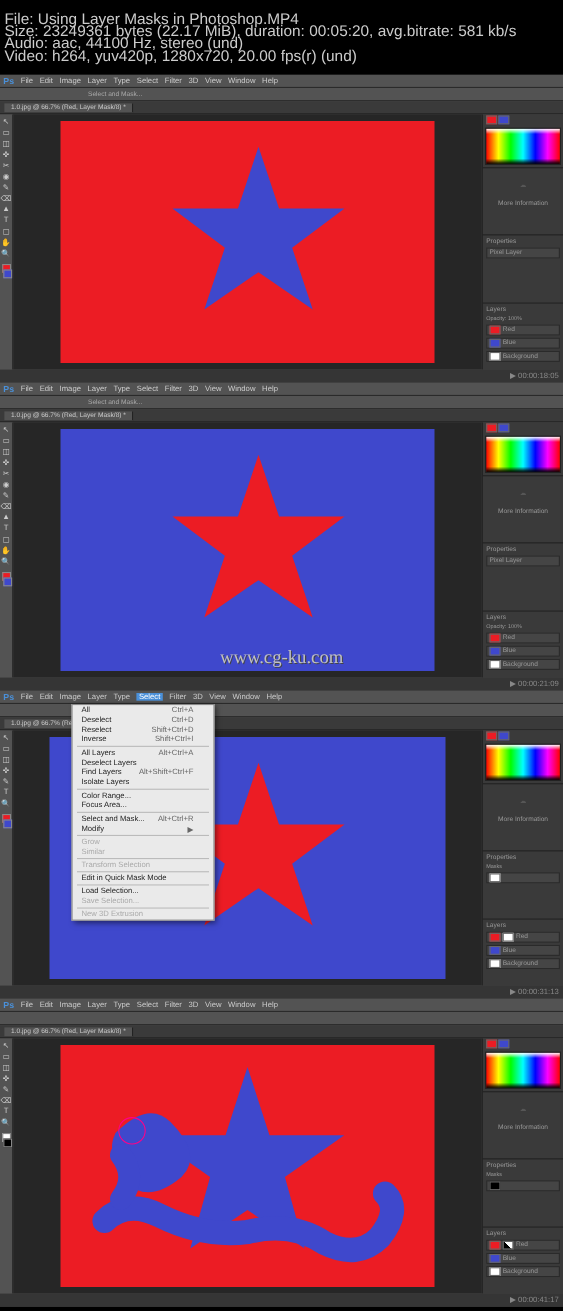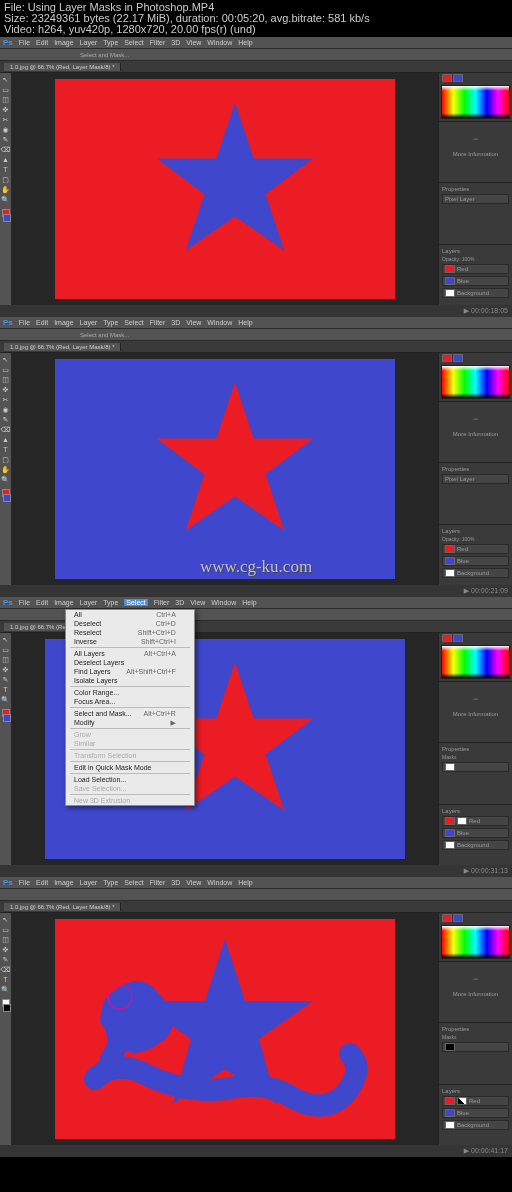--- a/index.html
+++ b/index.html
@@ -1,17 +1,17 @@
 <!DOCTYPE html>
 <html><head>
 <meta charset="utf-8">
 <style>
   * { margin: 0; padding: 0; box-sizing: border-box; }
   body { background: #000; font-family: Arial, sans-serif; font-size: 10px; color: #ccc; width: 512px; }
-  .meta { padding: 2px 4px; line-height: 11px; font-size: 11px; }
+  .meta { padding: 12px 4px; line-height: 11px; font-size: 14px; }
   .meta div { white-space: nowrap; }
   .frame { position: relative; width: 512px; height: 280px; background: #535353; display: flex; flex-direction: column; }
   .menubar { height: 12px; background: #535353; display: flex; align-items: center; padding: 0 3px; gap: 6px; font-size: 7px; color: #ccc; border-bottom: 1px solid #2a2a2a; }
   .menubar .logo { color: #4a90d9; font-weight: bold; font-size: 8px; }
   .optionsbar { height: 12px; background: #535353; border-bottom: 1px solid #2a2a2a; display:flex; align-items:center; font-size:6px; padding:0 80px; color:#aaa; gap:10px;}
   .tabbar { height: 12px; background: #3a3a3a; border-bottom: 1px solid #222; display:flex; align-items:center; padding:0 4px;}
   .tabbar .tab { background:#535353; padding:1px 6px; font-size:6px; border-right:1px solid #222;}
   .workarea { display: flex; flex: 1; }
   .tools { width: 12px; background: #535353; border-right: 1px solid #2a2a2a; display:flex; flex-direction:column; align-items:center; padding:2px 0; gap:1px;}
   .tools .t { width:9px; height:9px; font-size:7px; color:#ccc; display:flex; align-items:center; justify-content:center;}
@@ -37,20 +37,21 @@
   .dropdown .sep { height:1px; background:#bbb; margin:1px 4px;}
   .dropdown .sc { float:right; margin-left:12px; color:#666;}
   .star { position:absolute; }
 </style>
 </head>
 <body>
 
 <div class="meta">
   <div>File: Using Layer Masks in Photoshop.MP4</div>
   <div>Size: 23249361 bytes (22.17 MiB), duration: 00:05:20, avg.bitrate: 581 kb/s</div>
+  <div>Audio: aac, 44100 Hz, stereo (und)</div>
   <div>Video: h264, yuv420p, 1280x720, 20.00 fps(r) (und)</div>
 </div>
 
 <div class="frame">
   <div class="menubar">
     <span class="logo">Ps</span>
     <span>File</span>
     <span>Edit</span>
     <span>Image</span>
     <span>Layer</span>

